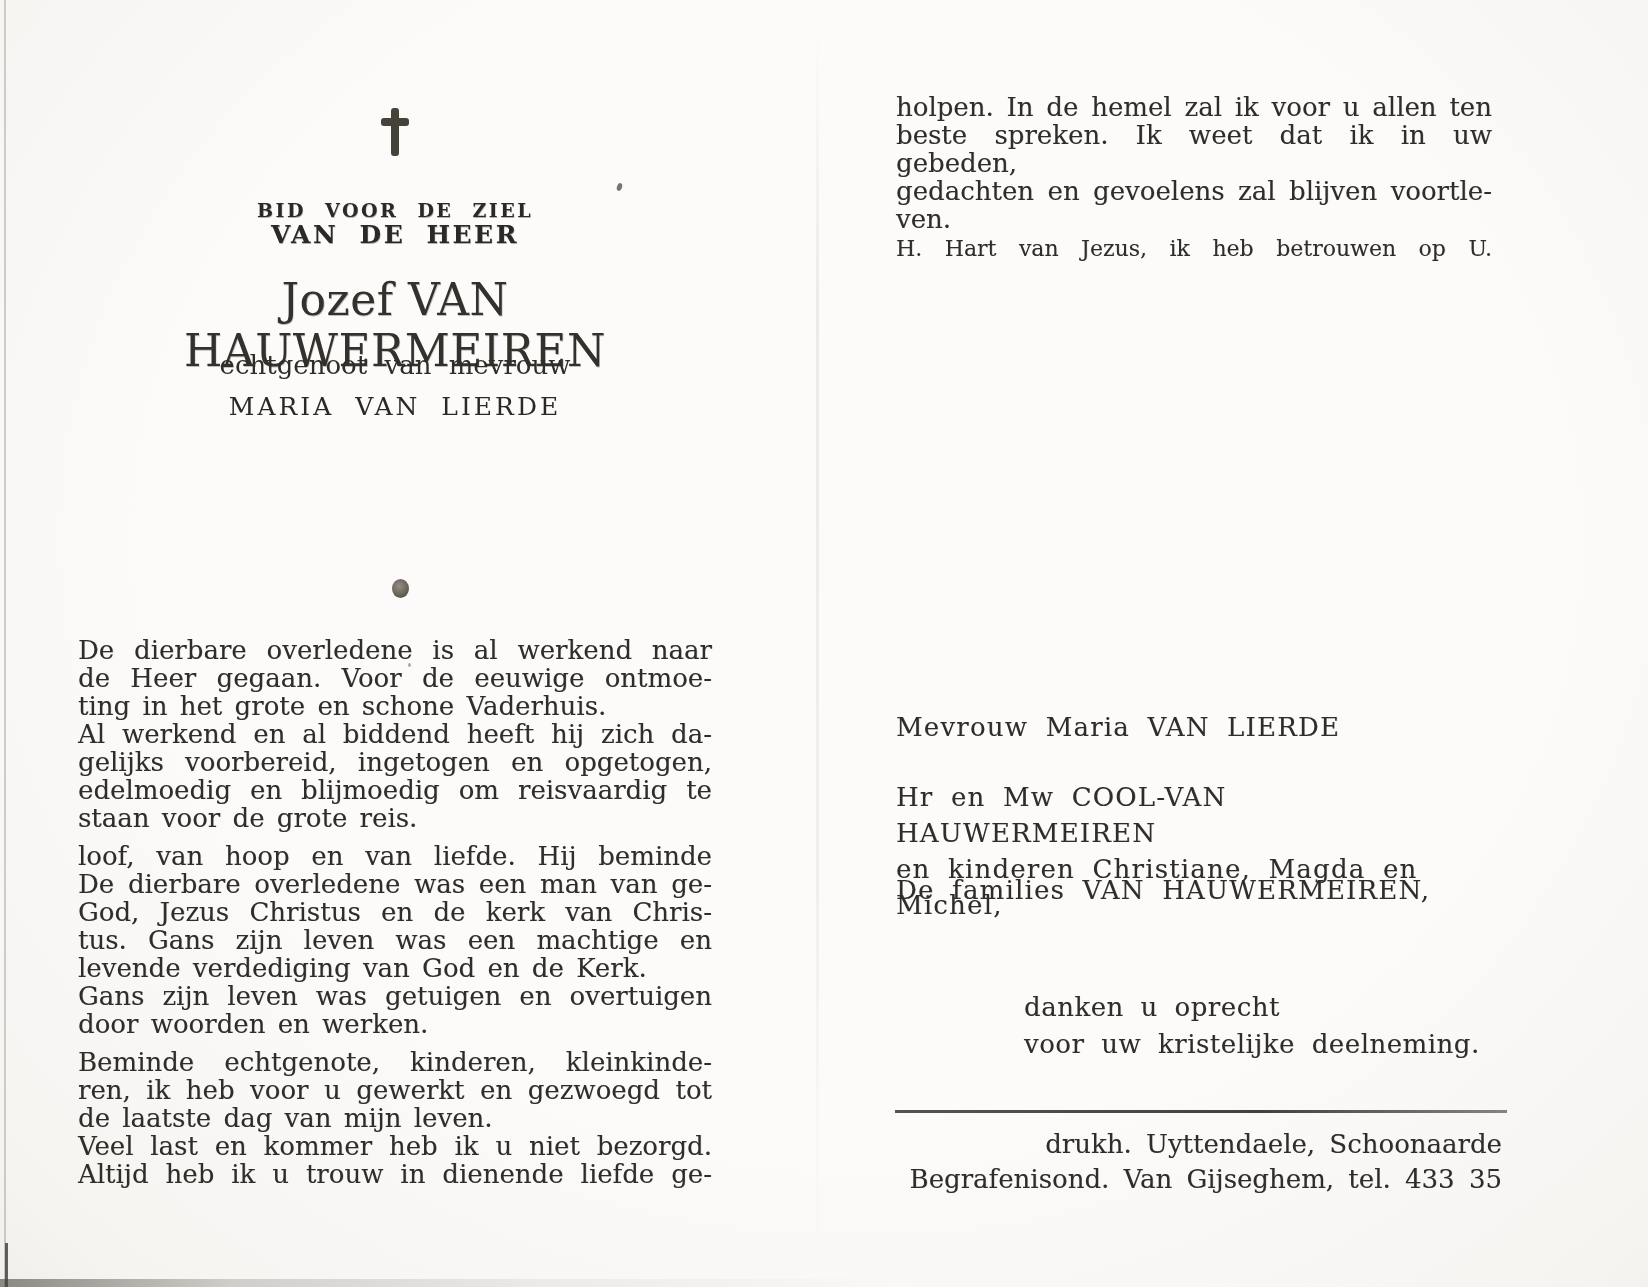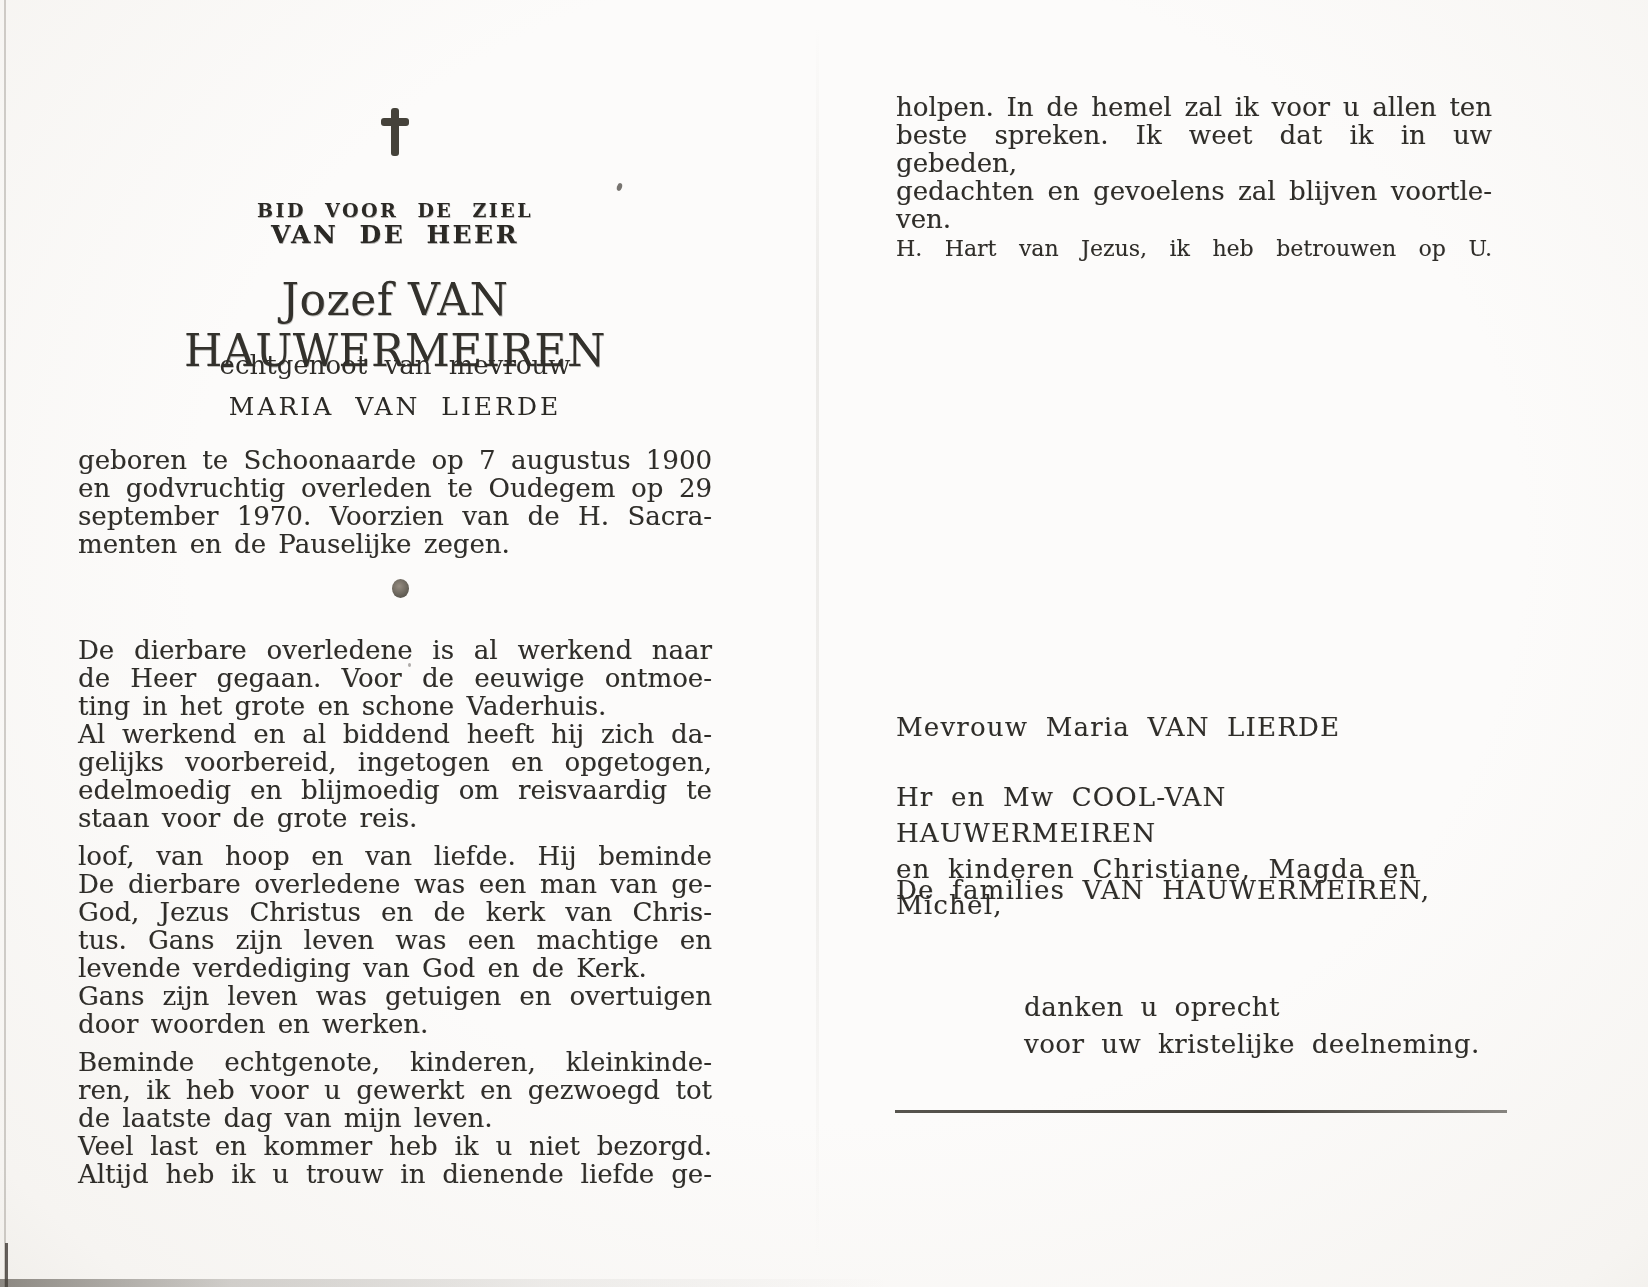--- a/index.html
+++ b/index.html
@@ -71,26 +71,20 @@
     <div class="cross-v"></div>
     <div class="cross-h"></div>
   </div>
 
   <div class="abs headings hdr1">BID VOOR DE ZIEL</div>
   <div class="abs headings hdr2">VAN DE HEER</div>
   <div class="abs headings deceased">Jozef VAN HAUWERMEIREN</div>
   <div class="abs headings rel1">echtgenoot van mevrouw</div>
   <div class="abs headings rel2">MARIA VAN LIERDE</div>
 
-  <div class="abs col-left vitals">
-      <div class="line">geboren te Schoonaarde op 7 augustus 1900</div>
-      <div class="line">en godvruchtig overleden te Oudegem op 29</div>
-      <div class="line">september 1970. Voorzien van de H. Sacra-</div>
-      <div class="line short">menten en de Pauselijke zegen.</div>
-    </div>
 
   <div class="abs ornament-dot"></div>
 
   <div class="abs col-left body-paras">
     <div class="para">
         <div class="line">De dierbare overledene is al werkend naar</div>
         <div class="line">de Heer gegaan. Voor de eeuwige ontmoe-</div>
         <div class="line short">ting in het grote en schone Vaderhuis.</div>
         <div class="line">Al werkend en al biddend heeft hij zich da-</div>
         <div class="line">gelijks voorbereid, ingetogen en opgetogen,</div>
@@ -137,20 +131,24 @@
       <div class="line short">De families VAN HAUWERMEIREN,</div>
     </div>
 
   <div class="abs col-right thanks">
       <div class="line short">danken u oprecht</div>
       <div class="line short">voor uw kristelijke deelneming.</div>
     </div>
 
   <div class="abs rule"></div>
 
+  <div class="abs footer">
+      <div class="line">drukh. Uyttendaele, Schoonaarde</div>
+      <div class="line">Begrafenisond. Van Gijseghem, tel. 433 35</div>
+    </div>
 
   <div class="abs fold"></div>
   <div class="abs edge-left"></div>
   <div class="abs edge-left-dark"></div>
   <div class="abs edge-bottom"></div>
   <div class="abs speck1"></div>
   <div class="abs speck2"></div>
 
 </div>
 

